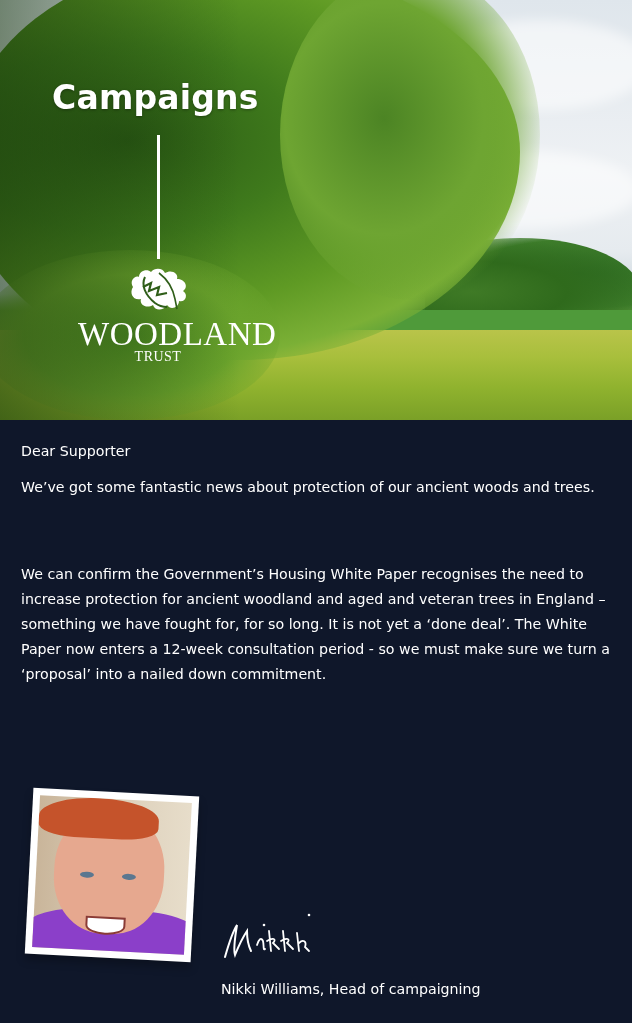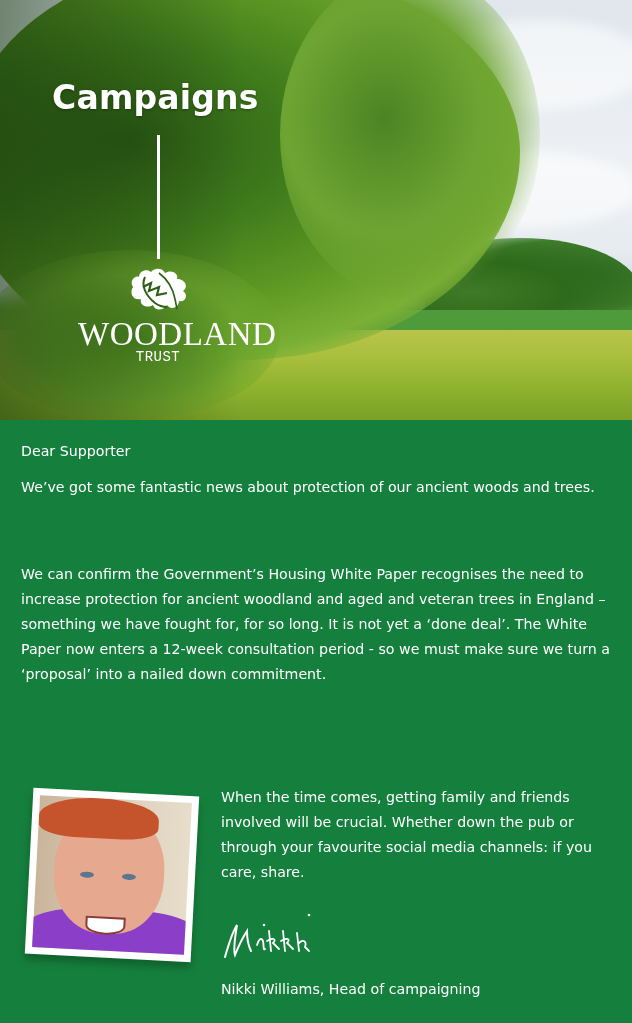--- a/index.html
+++ b/index.html
@@ -23,23 +23,23 @@
   .hero .shade { position: absolute; left: 0; top: 0; width: 240px; height: 420px;
     background: linear-gradient(90deg, rgba(20,50,10,0.55), rgba(20,50,10,0)); }
   .hero .bush { position: absolute; left: -20px; top: 250px; width: 300px; height: 170px; border-radius: 50%;
     background: radial-gradient(ellipse at 50% 50%, #4d8a22 0%, #6aa32c 50%, rgba(106,163,44,0) 80%); }
   .hero-title { position: absolute; left: 52px; top: 78px; color: #fff; font-family: "DejaVu Sans", sans-serif; font-weight: bold;
     font-size: 33px; letter-spacing: 0.2px; text-shadow: 0 1px 3px rgba(0,0,0,0.35); }
   .hero-line { position: absolute; left: 157px; top: 135px; width: 3px; height: 124px; background: #fff; }
   .logo { position: absolute; left: 78px; top: 265px; width: 160px; text-align: center; color: #fff; }
   .logo svg { display: block; margin: 0 auto; }
   .logo-word { font-family: "Liberation Serif", serif; font-size: 33px; letter-spacing: 0.5px; line-height: 26px; margin-top: 6px; }
-  .logo-sub { font-family: Liberation Mono, monospace; font-size: 14px; letter-spacing: 0.5px; line-height: 16px; margin-top: 2px; text-align: center; }
+  .logo-sub { font-family: Liberation Serif, serif; font-size: 14px; letter-spacing: 0.5px; line-height: 16px; margin-top: 2px; text-align: center; }
 
-  .content { position: absolute; left: 0; top: 420px; width: 632px; height: 603px; background: #15803d; color: #fff; }
+  .content { position: absolute; left: 0; top: 420px; width: 632px; height: 603px; background: #0f172a; color: #fff; }
   .content p { margin: 0; font-family: "DejaVu Sans", sans-serif; font-size: 14.2px; line-height: 25px; }
   .p-greet { position: absolute; left: 21px; top: 19px; width: 600px; }
   .p1 { position: absolute; left: 21px; top: 55px; width: 600px; }
   .p2 { position: absolute; left: 21px; top: 142px; width: 600px; }
   .p3 { position: absolute; left: 21px; top: 293px; width: 600px; }
   .p4 { position: absolute; left: 221px; top: 365px; width: 400px; }
   .photo { position: absolute; left: 29px; top: 372px; width: 166px; height: 166px; background: #fff; transform: rotate(3deg);
     box-shadow: 0 6px 8px rgba(0,0,0,0.25); }
   .photo-inner { position: absolute; left: 7px; top: 7px; width: 152px; height: 152px; overflow: hidden;
     background: linear-gradient(90deg, #c9b59a 0%, #ded2bd 60%, #e7ddca 100%); }
@@ -90,21 +90,20 @@
     <div class="photo-inner">
       <div class="shirt"></div>
       <div class="face"></div>
       <div class="hair"></div>
       <div class="eye" style="left:44px;"></div>
       <div class="eye" style="left:86px;"></div>
       <div class="mouth"></div>
     </div>
   </div>
 
-  <p class="p4">When the time comes, getting family and friends involved will be crucial. Whether down the pub or through your favourite social media channels: if you care, share.</p>
 
   <svg class="signature" width="100" height="54" viewBox="0 0 100 54">
     <path d="M4 50 C8 36 12 24 16 18 C14 30 12 42 14 48 C18 38 22 30 26 24 C26 32 28 40 30 44" fill="none" stroke="#fff" stroke-width="2" stroke-linecap="round"></path>
     <path d="M36 38 C38 32 40 30 42 34 C43 38 42 44 44 42" fill="none" stroke="#fff" stroke-width="1.8" stroke-linecap="round"></path>
     <path d="M48 24 L50 44 M46 34 C52 30 56 32 52 36 L58 42" fill="none" stroke="#fff" stroke-width="1.8" stroke-linecap="round"></path>
     <path d="M62 24 L64 44 M60 34 C66 30 70 32 66 36 L72 42" fill="none" stroke="#fff" stroke-width="1.8" stroke-linecap="round"></path>
     <path d="M76 26 L78 44 M78 36 C82 32 86 34 84 40 L88 44" fill="none" stroke="#fff" stroke-width="1.8" stroke-linecap="round"></path>
     <circle cx="43" cy="18" r="1.3" fill="#fff"></circle>
     <circle cx="88" cy="8" r="1.3" fill="#fff"></circle>
   </svg>

